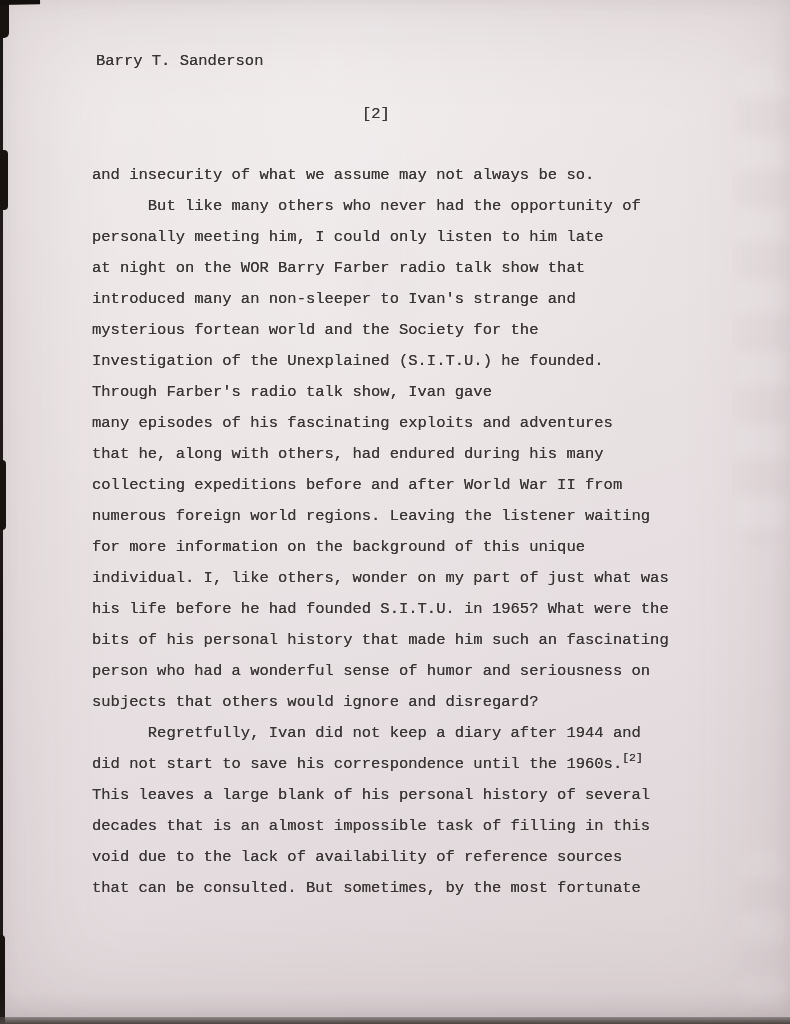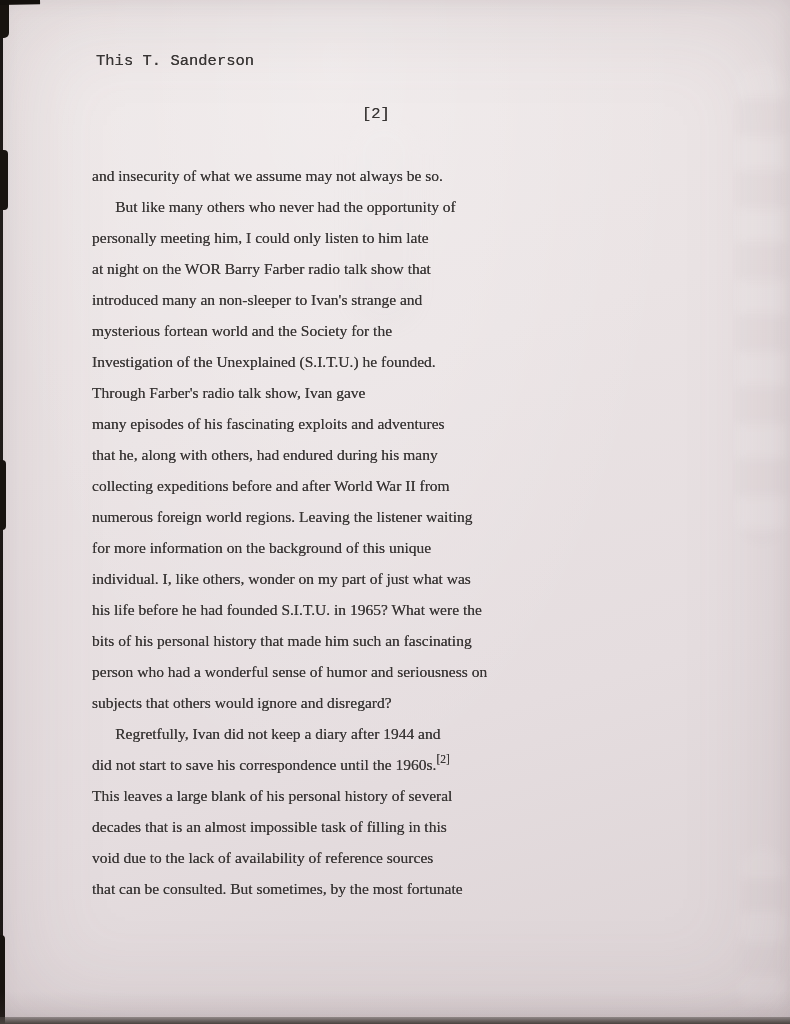--- a/index.html
+++ b/index.html
@@ -66,38 +66,38 @@
   }
 
   .typewritten {
     font-size: 15.5px;
     letter-spacing: 0;
     white-space: pre;
     text-shadow: 0 0 0.6px rgba(56,52,52,0.85);
   }
   .author { position: absolute; left: 96px; top: 52px; }
   .pagenum { position: absolute; left: 362px; top: 105px; }
-  .body-text { position: absolute; left: 92px; top: 160px; font-family: Liberation Serif, serif; }
+  .body-text { position: absolute; left: 92px; top: 160px; }
   .line { height: 31px; line-height: 31px; }
   .line .sup {
     font-size: 11.5px;
     position: relative; top: -7px;
     text-shadow: 0 0 0.5px rgba(56,52,52,0.85);
   }
 </style>
 </head>
 <body>
 
 <div class="scan">
 
   <div class="watermark wm-top"></div>
   <div class="watermark wm-bottom"></div>
   <div class="watermark wm-mid"></div>
 
-  <div class="author typewritten">This T. Sanderson</div>
+  <div class="author typewritten">Barry T. Sanderson</div>
 
   <div class="pagenum typewritten">[2]</div>
 
   <div class="body-text typewritten"><div class="line"><span class="t">and insecurity of what we assume may not always be so.</span><span class="sup"></span></div><div class="line"><span class="t">      But like many others who never had the opportunity of</span><span class="sup"></span></div><div class="line"><span class="t">personally meeting him, I could only listen to him late</span><span class="sup"></span></div><div class="line"><span class="t">at night on the WOR Barry Farber radio talk show that</span><span class="sup"></span></div><div class="line"><span class="t">introduced many an non-sleeper to Ivan's strange and</span><span class="sup"></span></div><div class="line"><span class="t">mysterious fortean world and the Society for the</span><span class="sup"></span></div><div class="line"><span class="t">Investigation of the Unexplained (S.I.T.U.) he founded.</span><span class="sup"></span></div><div class="line"><span class="t">Through Farber's radio talk show, Ivan gave</span><span class="sup"></span></div><div class="line"><span class="t">many episodes of his fascinating exploits and adventures</span><span class="sup"></span></div><div class="line"><span class="t">that he, along with others, had endured during his many</span><span class="sup"></span></div><div class="line"><span class="t">collecting expeditions before and after World War II from</span><span class="sup"></span></div><div class="line"><span class="t">numerous foreign world regions. Leaving the listener waiting</span><span class="sup"></span></div><div class="line"><span class="t">for more information on the background of this unique</span><span class="sup"></span></div><div class="line"><span class="t">individual. I, like others, wonder on my part of just what was</span><span class="sup"></span></div><div class="line"><span class="t">his life before he had founded S.I.T.U. in 1965? What were the</span><span class="sup"></span></div><div class="line"><span class="t">bits of his personal history that made him such an fascinating</span><span class="sup"></span></div><div class="line"><span class="t">person who had a wonderful sense of humor and seriousness on</span><span class="sup"></span></div><div class="line"><span class="t">subjects that others would ignore and disregard?</span><span class="sup"></span></div><div class="line"><span class="t">      Regretfully, Ivan did not keep a diary after 1944 and</span><span class="sup"></span></div><div class="line"><span class="t">did not start to save his correspondence until the 1960s.</span><span class="sup">[2]</span></div><div class="line"><span class="t">This leaves a large blank of his personal history of several</span><span class="sup"></span></div><div class="line"><span class="t">decades that is an almost impossible task of filling in this</span><span class="sup"></span></div><div class="line"><span class="t">void due to the lack of availability of reference sources</span><span class="sup"></span></div><div class="line"><span class="t">that can be consulted. But sometimes, by the most fortunate</span><span class="sup"></span></div></div>
 
   <div class="edge-base"></div>
   <div class="edge-seg a"></div>
   <div class="edge-seg b"></div>
   <div class="edge-seg c"></div>
   <div class="edge-seg d"></div>

